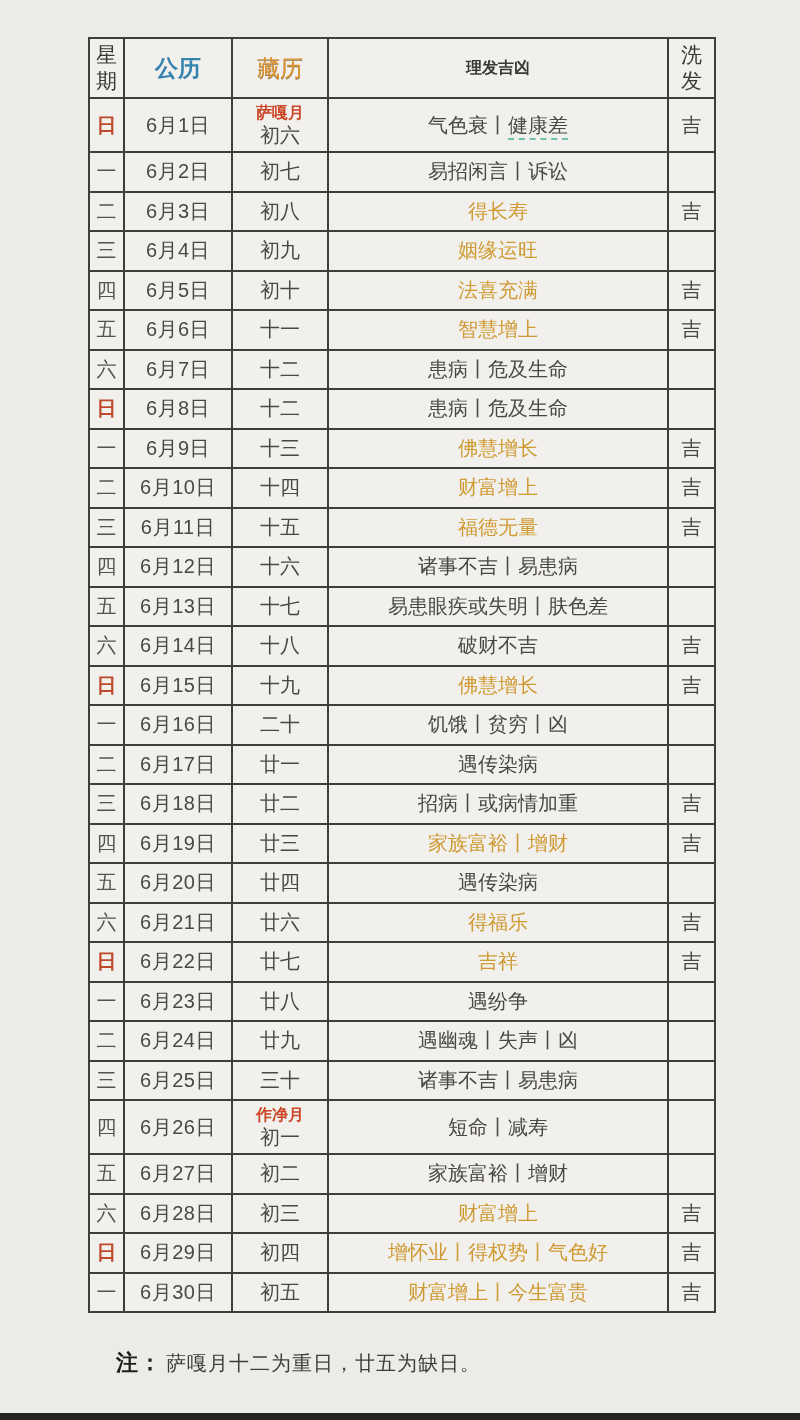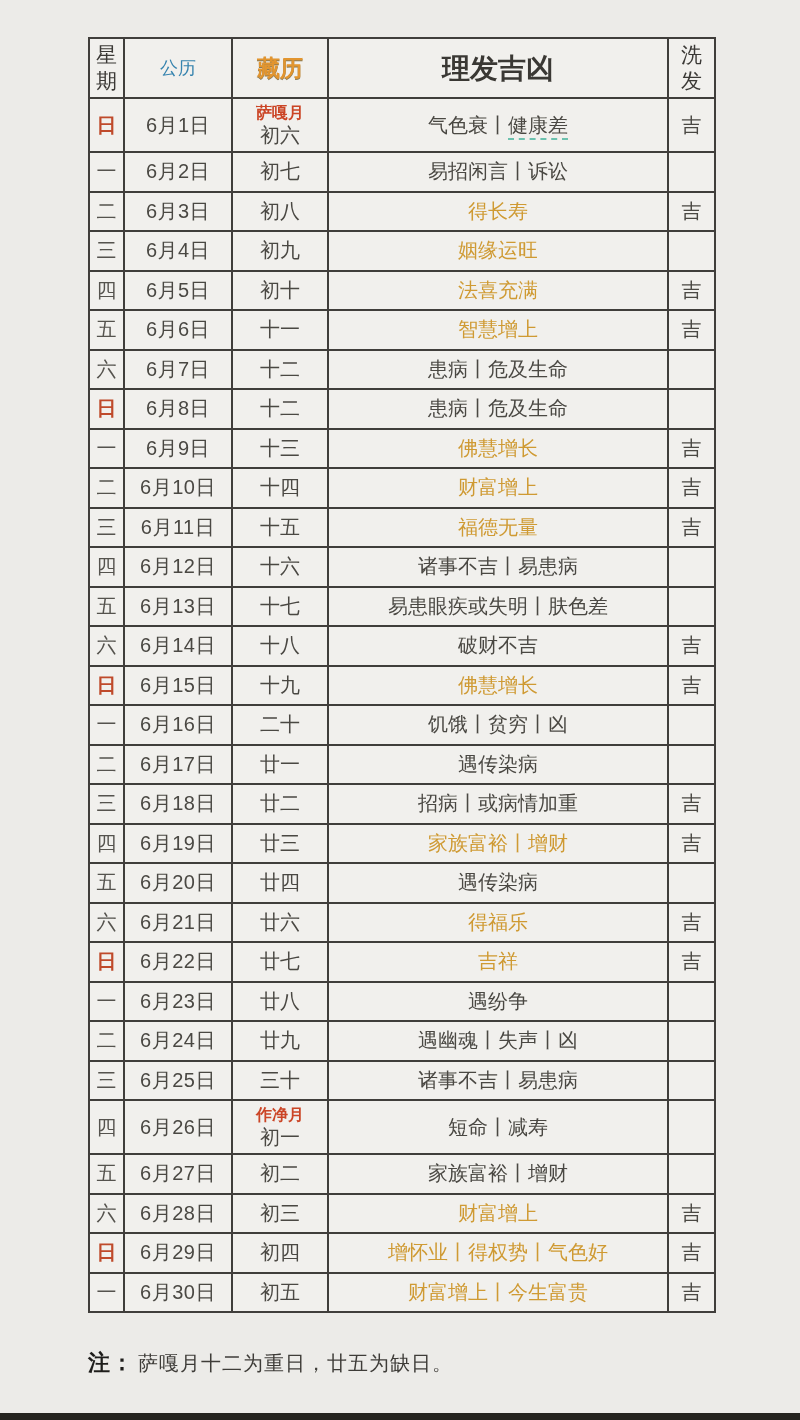--- a/index.html
+++ b/index.html
@@ -23,35 +23,35 @@
     text-align: center;
     vertical-align: middle;
     padding: 0 2px;
     color: #4a4843;
     font-size: 20px;
     line-height: 1.25;
     overflow: hidden;
   }
   thead tr { height: 60px; }
   .cal-table th { font-weight: normal; color: #3b3936; font-size: 21px; }
-  th.h-fortune { font-weight: bold; font-size: 28px; color: #3a3834; }
-  th.h-greg { font-weight: normal; font-size: 18px; color: #3583ae; margin-top: 37px; }
-  th.h-tib  { font-weight: bold; font-size: 23px; color: #e2952f; text-shadow: 0 1px 0 #8a7a55; margin-left: 48px; }
+  th.h-fortune { font-weight: bold; font-size: 16px; color: #3a3834; }
+  th.h-greg { font-weight: bold; font-size: 23px; color: #3583ae; margin-top: 37px; }
+  th.h-tib  { font-weight: normal; font-size: 23px; color: #e2952f; text-shadow: 0 1px 0 #8a7a55; margin-left: 48px; }
   tbody tr { height: 39.5px; }
   tbody tr.tall { height: 54px; }
   td.c-week { color: #55534e; }
   td.c-week.red { color: #bf4a2b; font-weight: bold; }
   td.c-date { letter-spacing: 0.5px; margin-top: 8px; }
   .tib-month { color: #cb4526; font-weight: bold; font-size: 16px; }
   td.c-fortune.good { color: #cf9a33; font-weight: normal; }
   .teal-underline { border-bottom: 2px dashed #6cc1ae; padding-bottom: 2px; }
   td.c-wash { color: #4a4843; }
   .note {
     position: absolute;
-    left: 88px; top: 1348px;
+    left: 116px; top: 1348px;
     font-size: 20px;
     color: #3e3c38;
     letter-spacing: 1px;
   }
   .note-label { font-weight: bold; color: #1e1d1b; font-size: 22px; margin-right: 4px; }
   .bottom-bar {
     position: absolute;
     left: 0; bottom: 0;
     width: 800px; height: 7px;
     background: #25231f;

